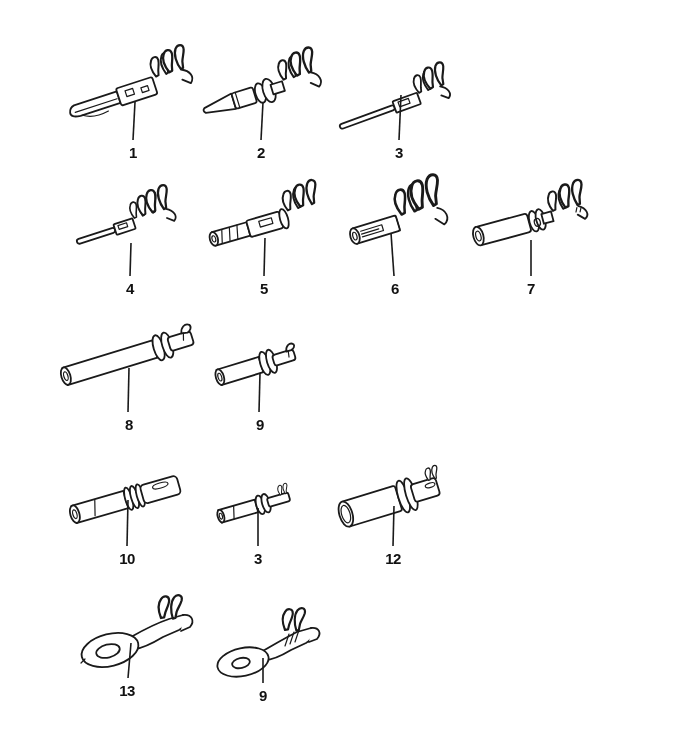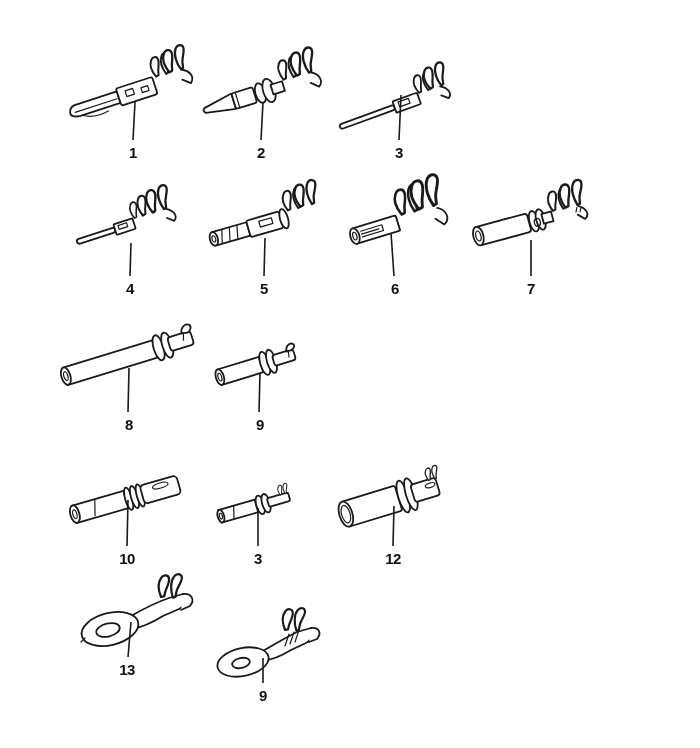--- a/index.html
+++ b/index.html
@@ -242,21 +242,21 @@
         <ellipse class="ln" cx="71" cy="0" rx="5" ry="16.5"></ellipse>
         <rect class="ln" x="73" y="-9" width="26" height="18" rx="3"></rect>
         <ellipse class="ln2" cx="92" cy="-3" rx="5" ry="2.2"></ellipse>
         <use href="#wing-pair" transform="translate(92,-8) scale(0.7)"></use>
       </g>
       <line class="ld" x1="69" y1="46" x2="68" y2="86"></line>
     </svg>
     <span class="lbl" style="left:54px; top:90px">12</span>
   </div>
 
-  <div class="part" style="left:65px; top:572px; width:140px; height:110px">
+  <div class="part" style="left:65px; top:593px; width:140px; height:110px">
     <svg width="140" height="110" viewBox="0 0 140 110">
       <g>
         <path class="ln" d="M66,44 C80,36 92,30 104,26 L118,22 C123,26 121,33 114,37 L98,44 C88,50 78,55 70,56 Z"></path>
         <ellipse class="ln" cx="45" cy="57" rx="29" ry="16" transform="rotate(-14 45 57)"></ellipse>
         <ellipse class="ln" cx="43" cy="58" rx="12" ry="6.5" transform="rotate(-14 43 58)"></ellipse>
         <path class="ln2" d="M20,66 L16,70"></path>
         <use href="#wing-pair" transform="translate(96,25) scale(1.25)"></use>
         <path class="ln" d="M118,22 C127,21 130,28 125,34 L116,38"></path>
       </g>
       <line class="ld" x1="66" y1="50" x2="63" y2="85"></line>

